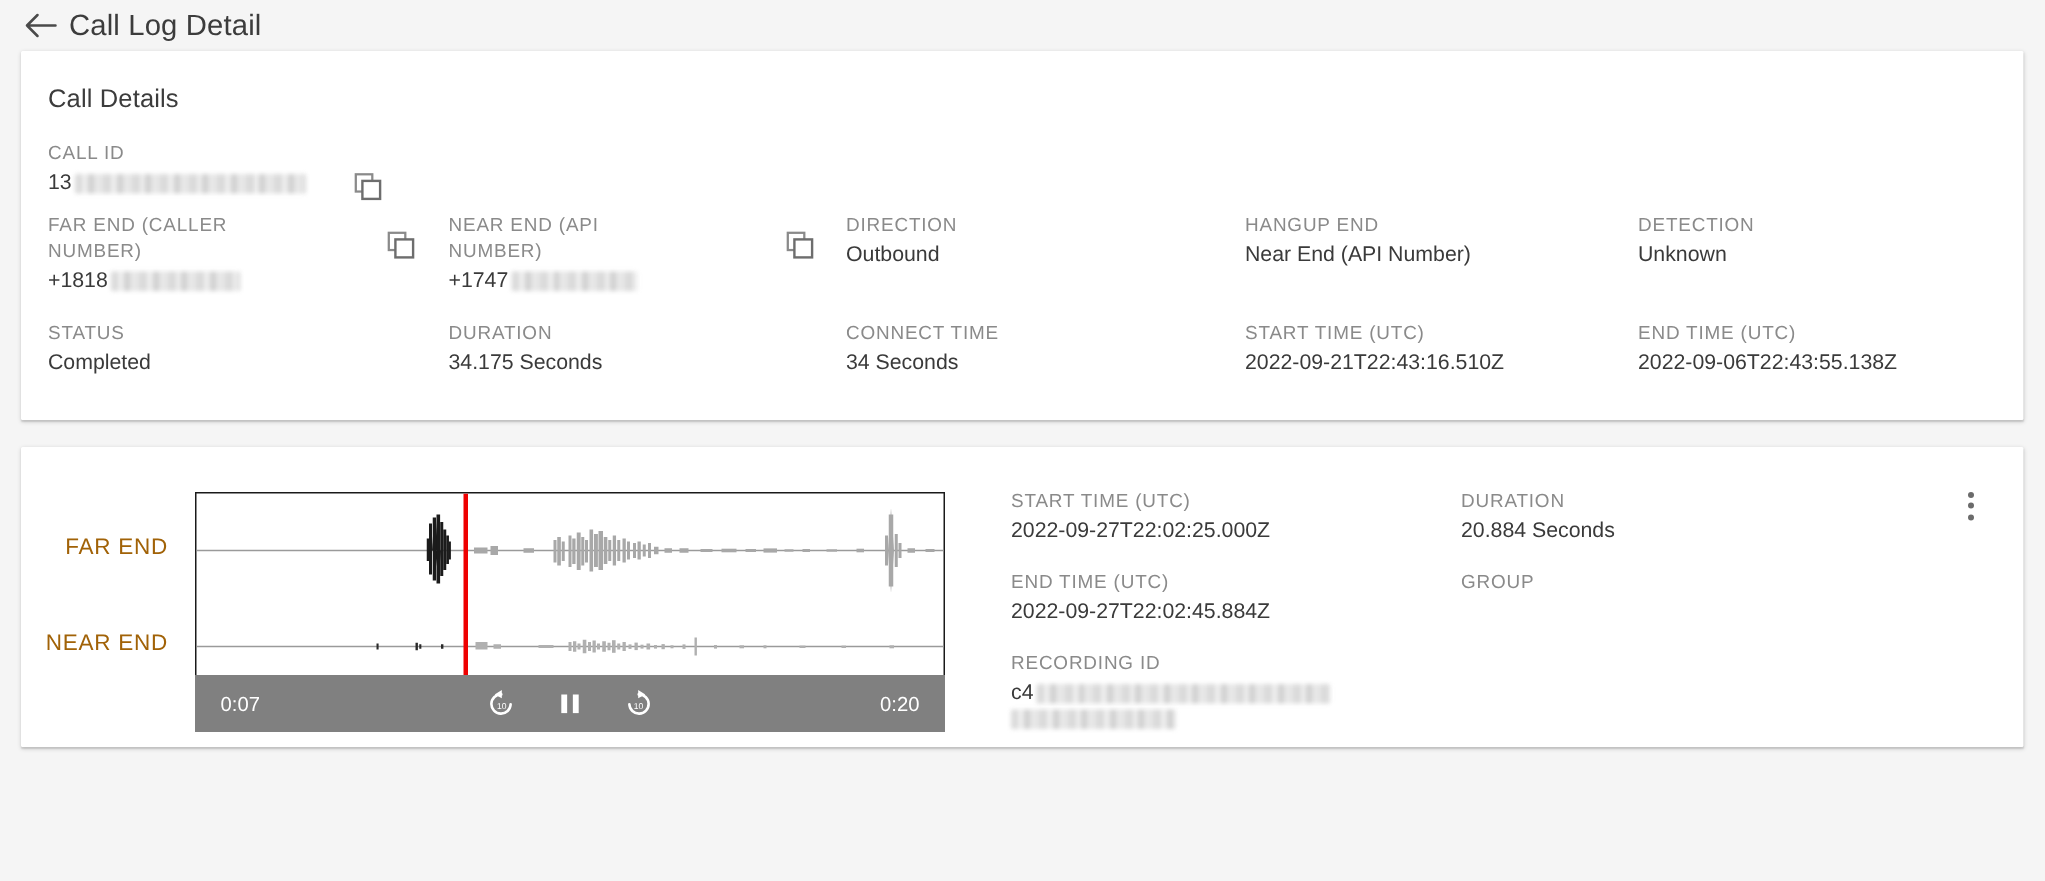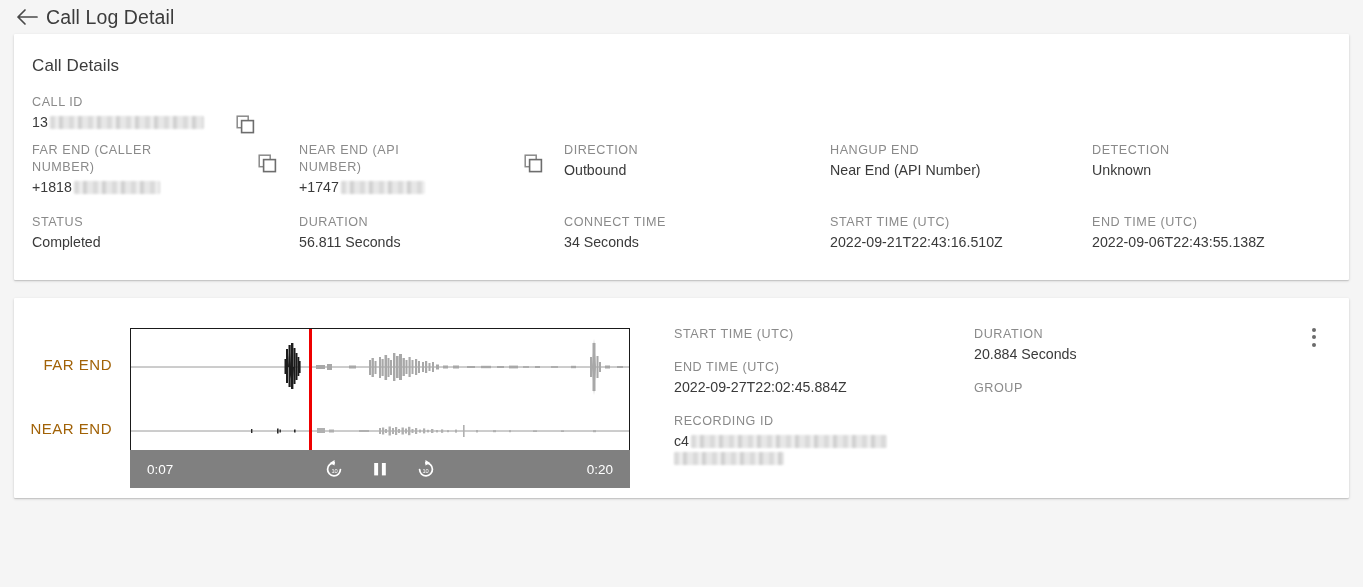--- a/index.html
+++ b/index.html
@@ -289,21 +289,21 @@
       </div>
     </div>
 
     <div class="row3">
       <div class="col c1 field">
         <div class="field-label">STATUS</div>
         <div class="field-value">Completed</div>
       </div>
       <div class="col c2 field">
         <div class="field-label">DURATION</div>
-        <div class="field-value">56.811 Seconds</div>
+        <div class="field-value">34.175 Seconds</div>
       </div>
       <div class="col c3 field">
         <div class="field-label">CONNECT TIME</div>
         <div class="field-value">34 Seconds</div>
       </div>
       <div class="col c4 field">
         <div class="field-label">START TIME (UTC)</div>
         <div class="field-value">2022-09-21T22:43:16.510Z</div>
       </div>
       <div class="col c5 field">
@@ -470,20 +470,21 @@
         </div>
 
         <div class="time-right">0:20</div>
       </div>
     </div>
 
     <div class="rec-meta">
       <div class="meta-col-a">
         <div class="meta-field">
           <div class="field-label">START TIME (UTC)</div>
+          <div class="field-value">2022-09-27T22:02:25.000Z</div>
         </div>
         <div class="meta-field">
           <div class="field-label">END TIME (UTC)</div>
           <div class="field-value">2022-09-27T22:02:45.884Z</div>
         </div>
         <div class="meta-field">
           <div class="field-label">RECORDING ID</div>
           <div class="field-value">
             <span>c4</span>
             <span class="redact" style="width:196px"></span>

